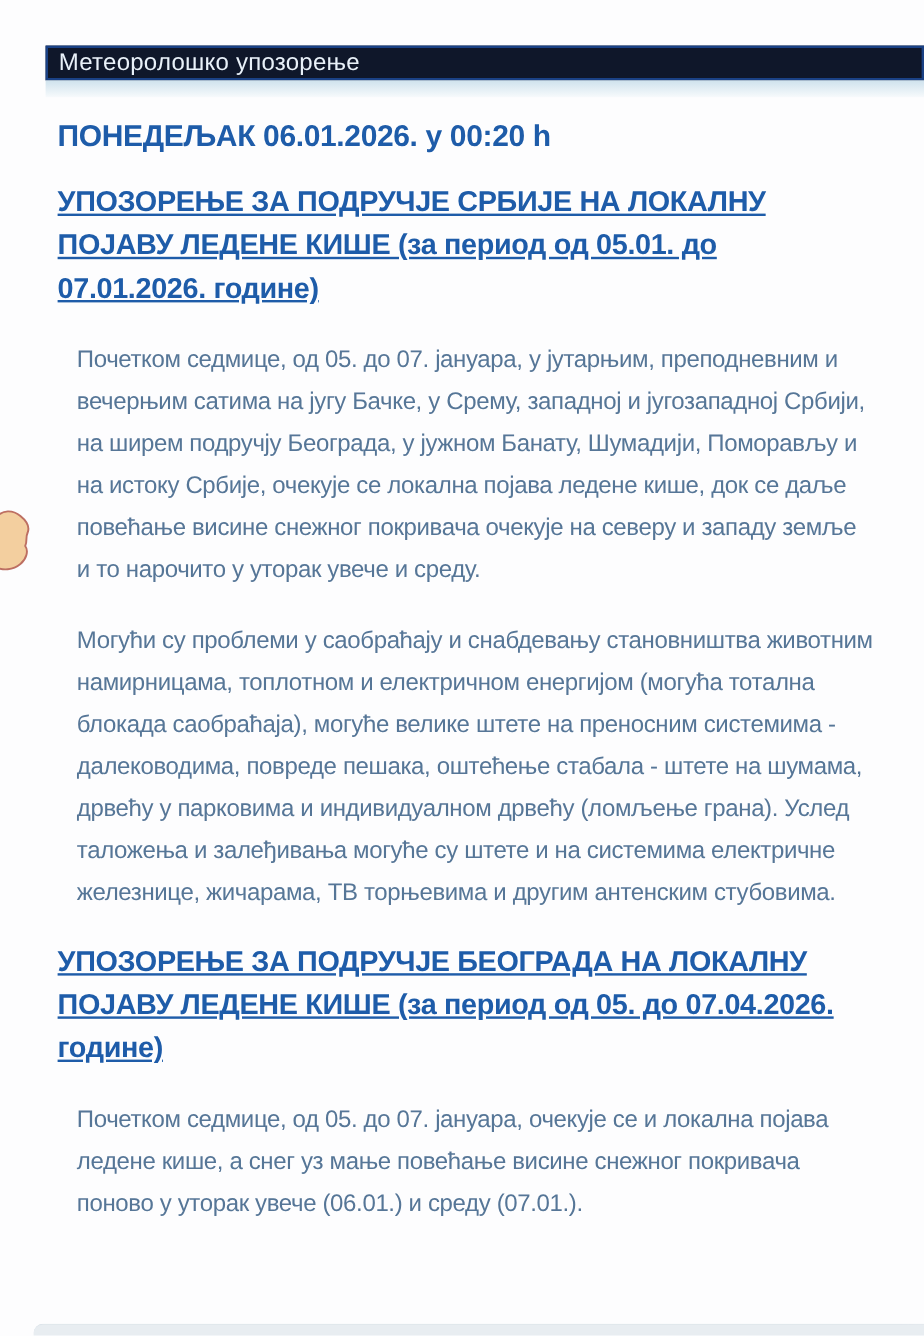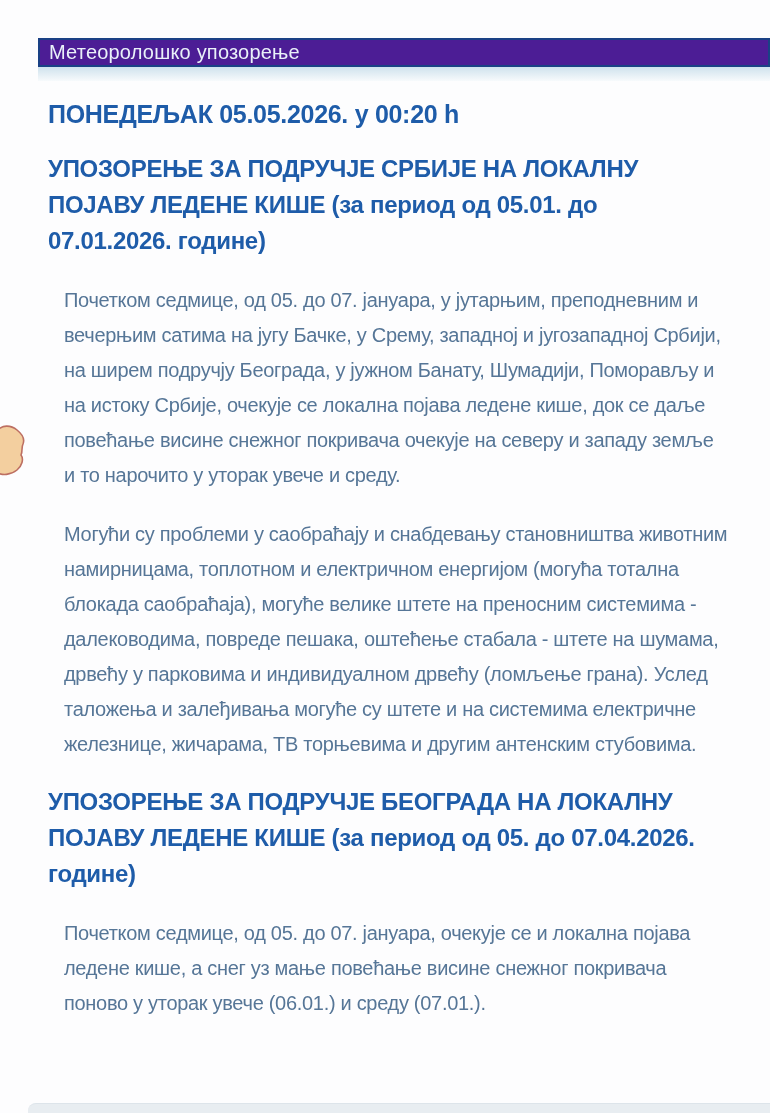--- a/index.html
+++ b/index.html
@@ -20,21 +20,21 @@
     width: 770px;
     height: 1113px;
   }
   .content-col {
     position: absolute;
     left: 38px;
     top: 38px;
     width: 732px;
   }
   .section-header-bar {
-    background: #4c1d95;
+    background: #0f172a;
     border: 2px solid #1a4185;
     height: 25px;
     display: flex;
     align-items: center;
     padding-left: 9px;
   }
   .section-header-bar .bar-title {
     color: #e9f1f9;
     font-size: 20px;
     letter-spacing: 0.2px;
@@ -55,20 +55,21 @@
     letter-spacing: -0.3px;
   }
   .warning-heading {
     color: #1e5ca9;
     font-weight: bold;
     font-size: 24px;
     line-height: 36px;
     width: 668px;
     margin: 22px 0 0 0;
     letter-spacing: -0.3px;
+    text-decoration: underline;
   }
   .warning-paragraph {
     color: #567697;
     font-size: 20px;
     line-height: 35px;
     width: 665px;
     margin: 24px 0 0 16px;
     letter-spacing: -0.3px;
   }
   .map-fragment {
@@ -101,21 +102,21 @@
 
   <div class="content-col">
 
     <div class="section-header-bar">
       <span class="bar-title">Метеоролошко упозорење</span>
     </div>
     <div class="header-strip"></div>
 
     <div class="body-area">
 
-      <div class="issued-line">ПОНЕДЕЉАК 05.05.2026. у 00:20 h</div>
+      <div class="issued-line">ПОНЕДЕЉАК 06.01.2026. у 00:20 h</div>
 
       <div class="warning-heading">УПОЗОРЕЊЕ ЗА ПОДРУЧЈЕ СРБИЈЕ НА ЛОКАЛНУ ПОЈАВУ ЛЕДЕНЕ КИШЕ (за период од 05.01. до 07.01.2026. године)</div>
 
       <p class="warning-paragraph">Почетком седмице, од 05. до 07. јануара, у јутарњим, преподневним и вечерњим сатима на југу Бачке, у Срему, западној и југозападној Србији, на ширем подручју Београда, у јужном Банату, Шумадији, Поморављу и на истоку Србије, очекује се локална појава ледене кише, док се даље повећање висине снежног покривача очекује на северу и западу земље и то нарочито у уторак увече и среду.</p>
 
       <p class="warning-paragraph">Могући су проблеми у саобраћају и снабдевању становништва животним намирницама, топлотном и електричном енергијом (могућа тотална блокада саобраћаја), могуће велике штете на преносним системима - далеководима, повреде пешака, оштећење стабала - штете на шумама, дрвећу у парковима и индивидуалном дрвећу (ломљење грана). Услед таложења и залеђивања могуће су штете и на системима електричне железнице, жичарама, ТВ торњевима и другим антенским стубовима.</p>
 
       <div class="warning-heading">УПОЗОРЕЊЕ ЗА ПОДРУЧЈЕ БЕОГРАДА НА ЛОКАЛНУ ПОЈАВУ ЛЕДЕНЕ КИШЕ (за период од 05. до 07.04.2026. године)</div>
 
       <p class="warning-paragraph">Почетком седмице, од 05. до 07. јануара, очекује се и локална појава ледене кише, а снег уз мање повећање висине снежног покривача поново у уторак увече (06.01.) и среду (07.01.).</p>

